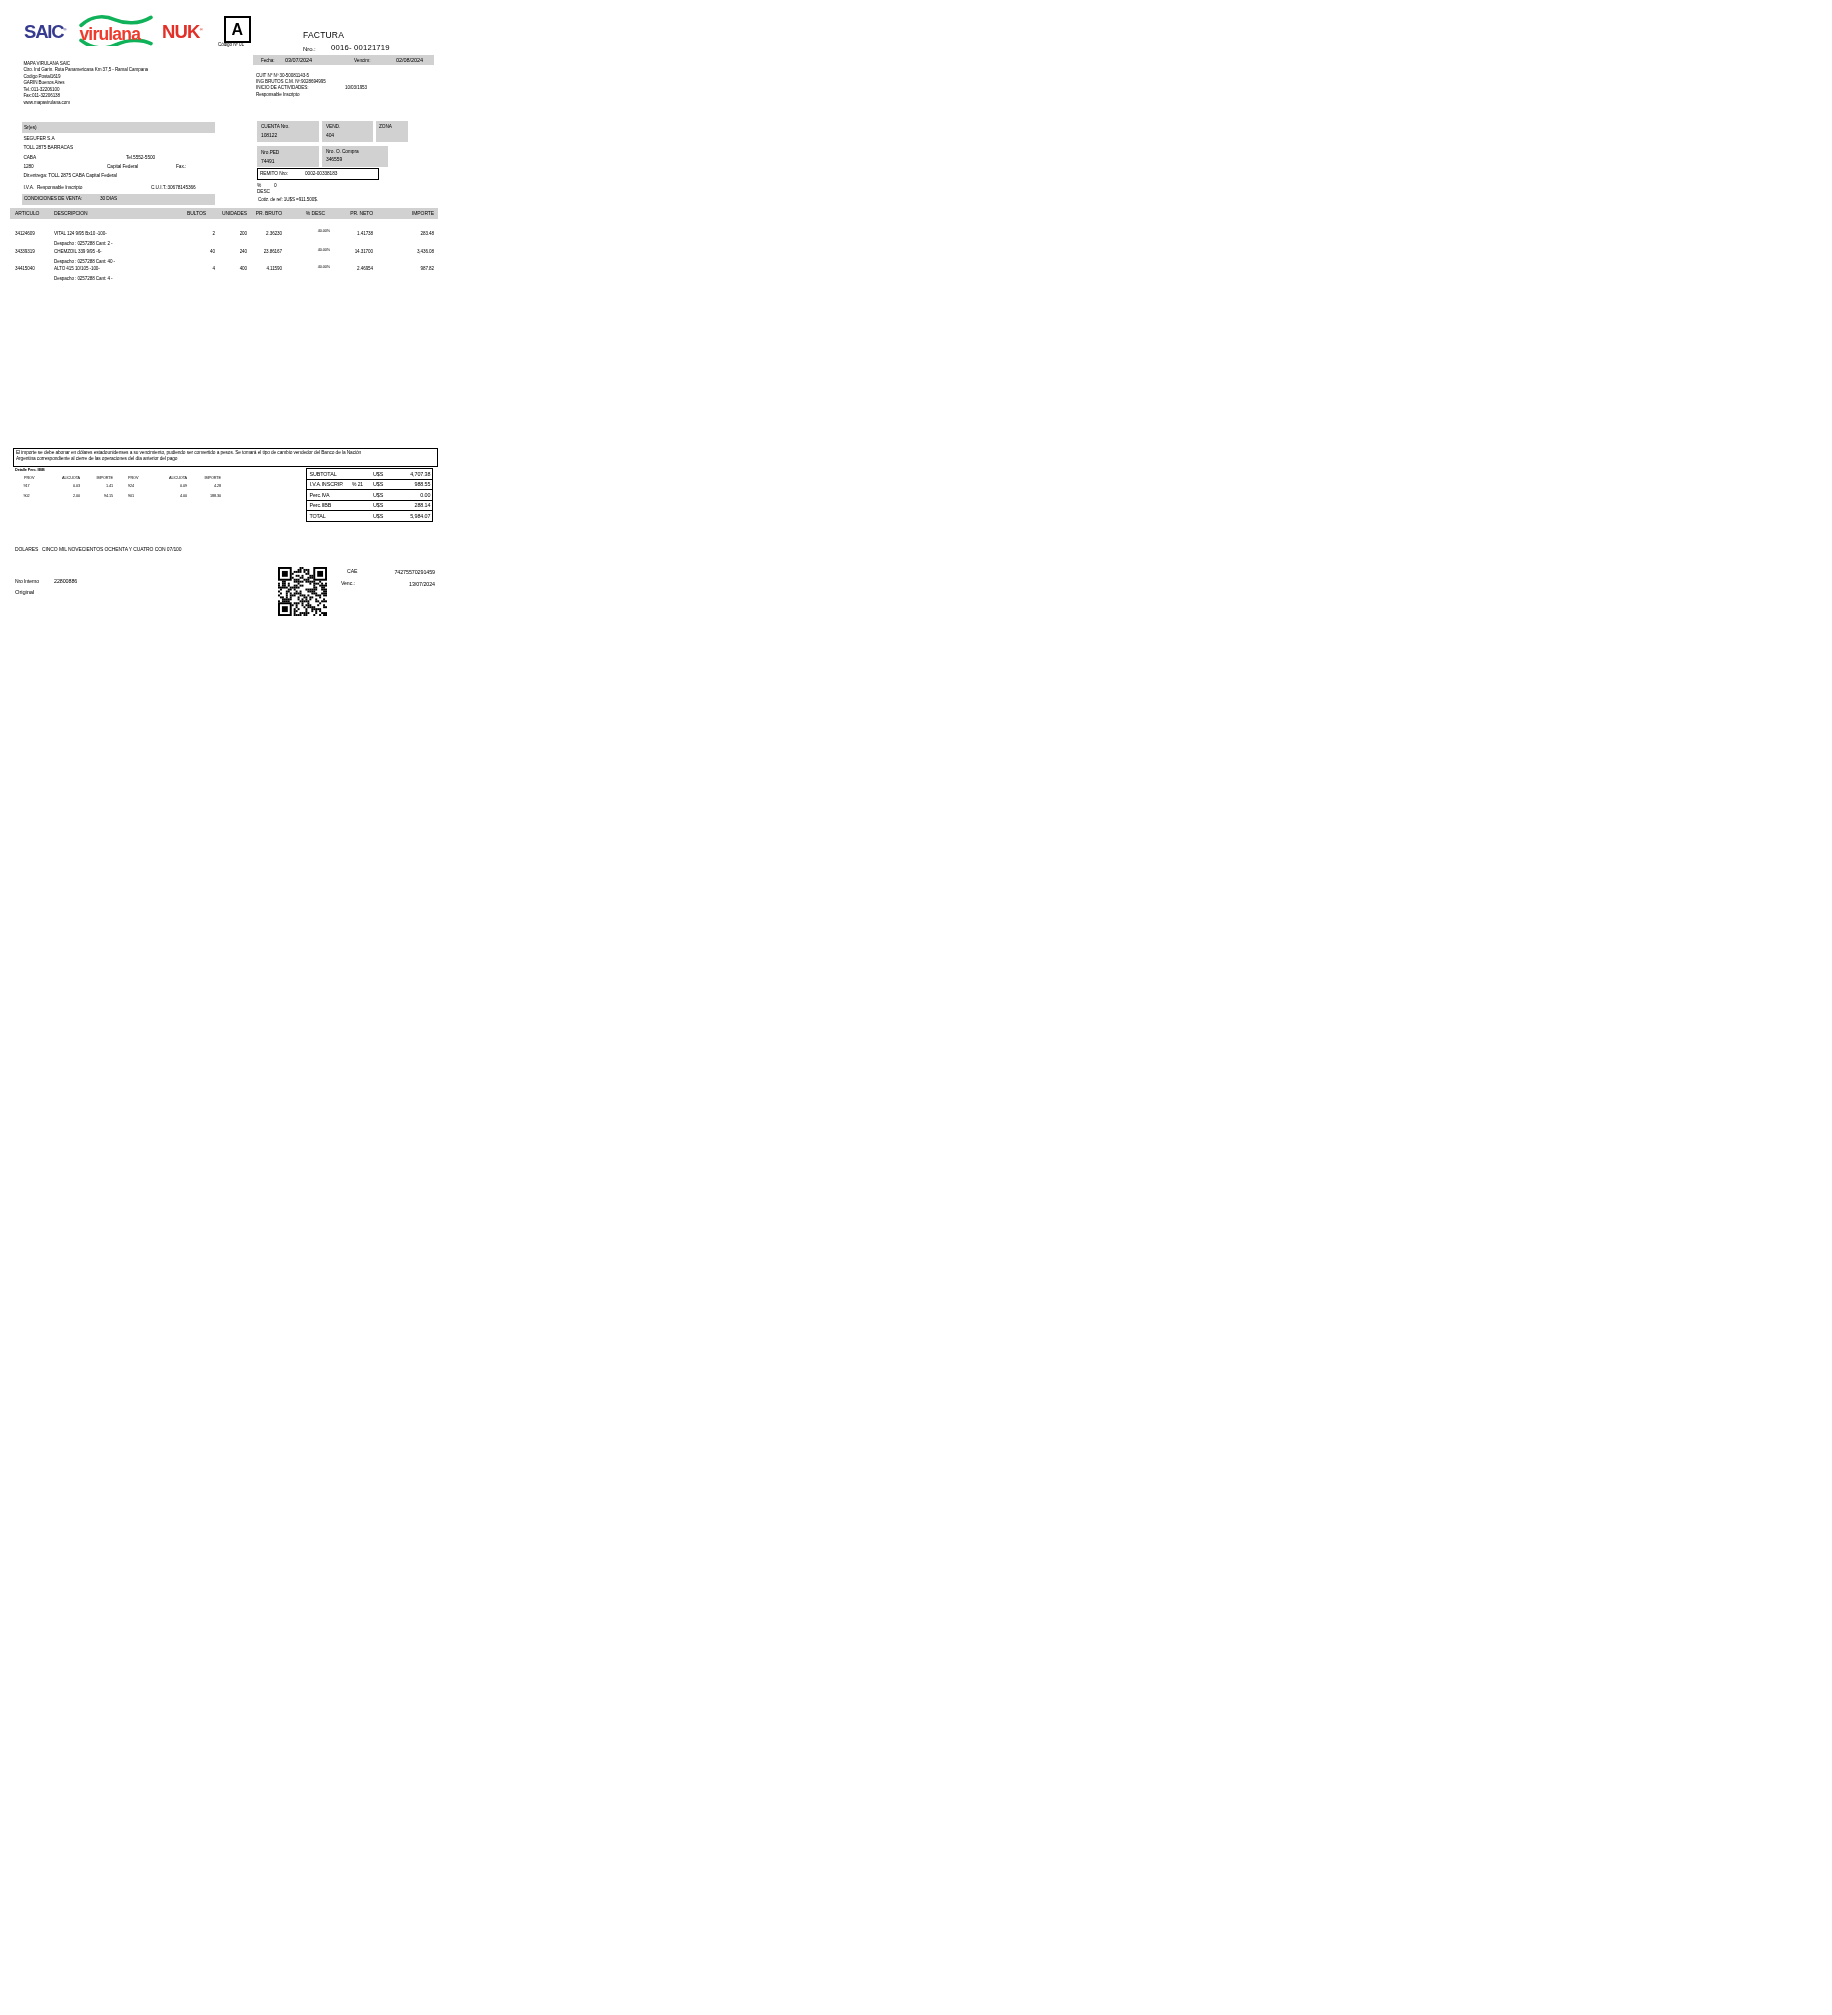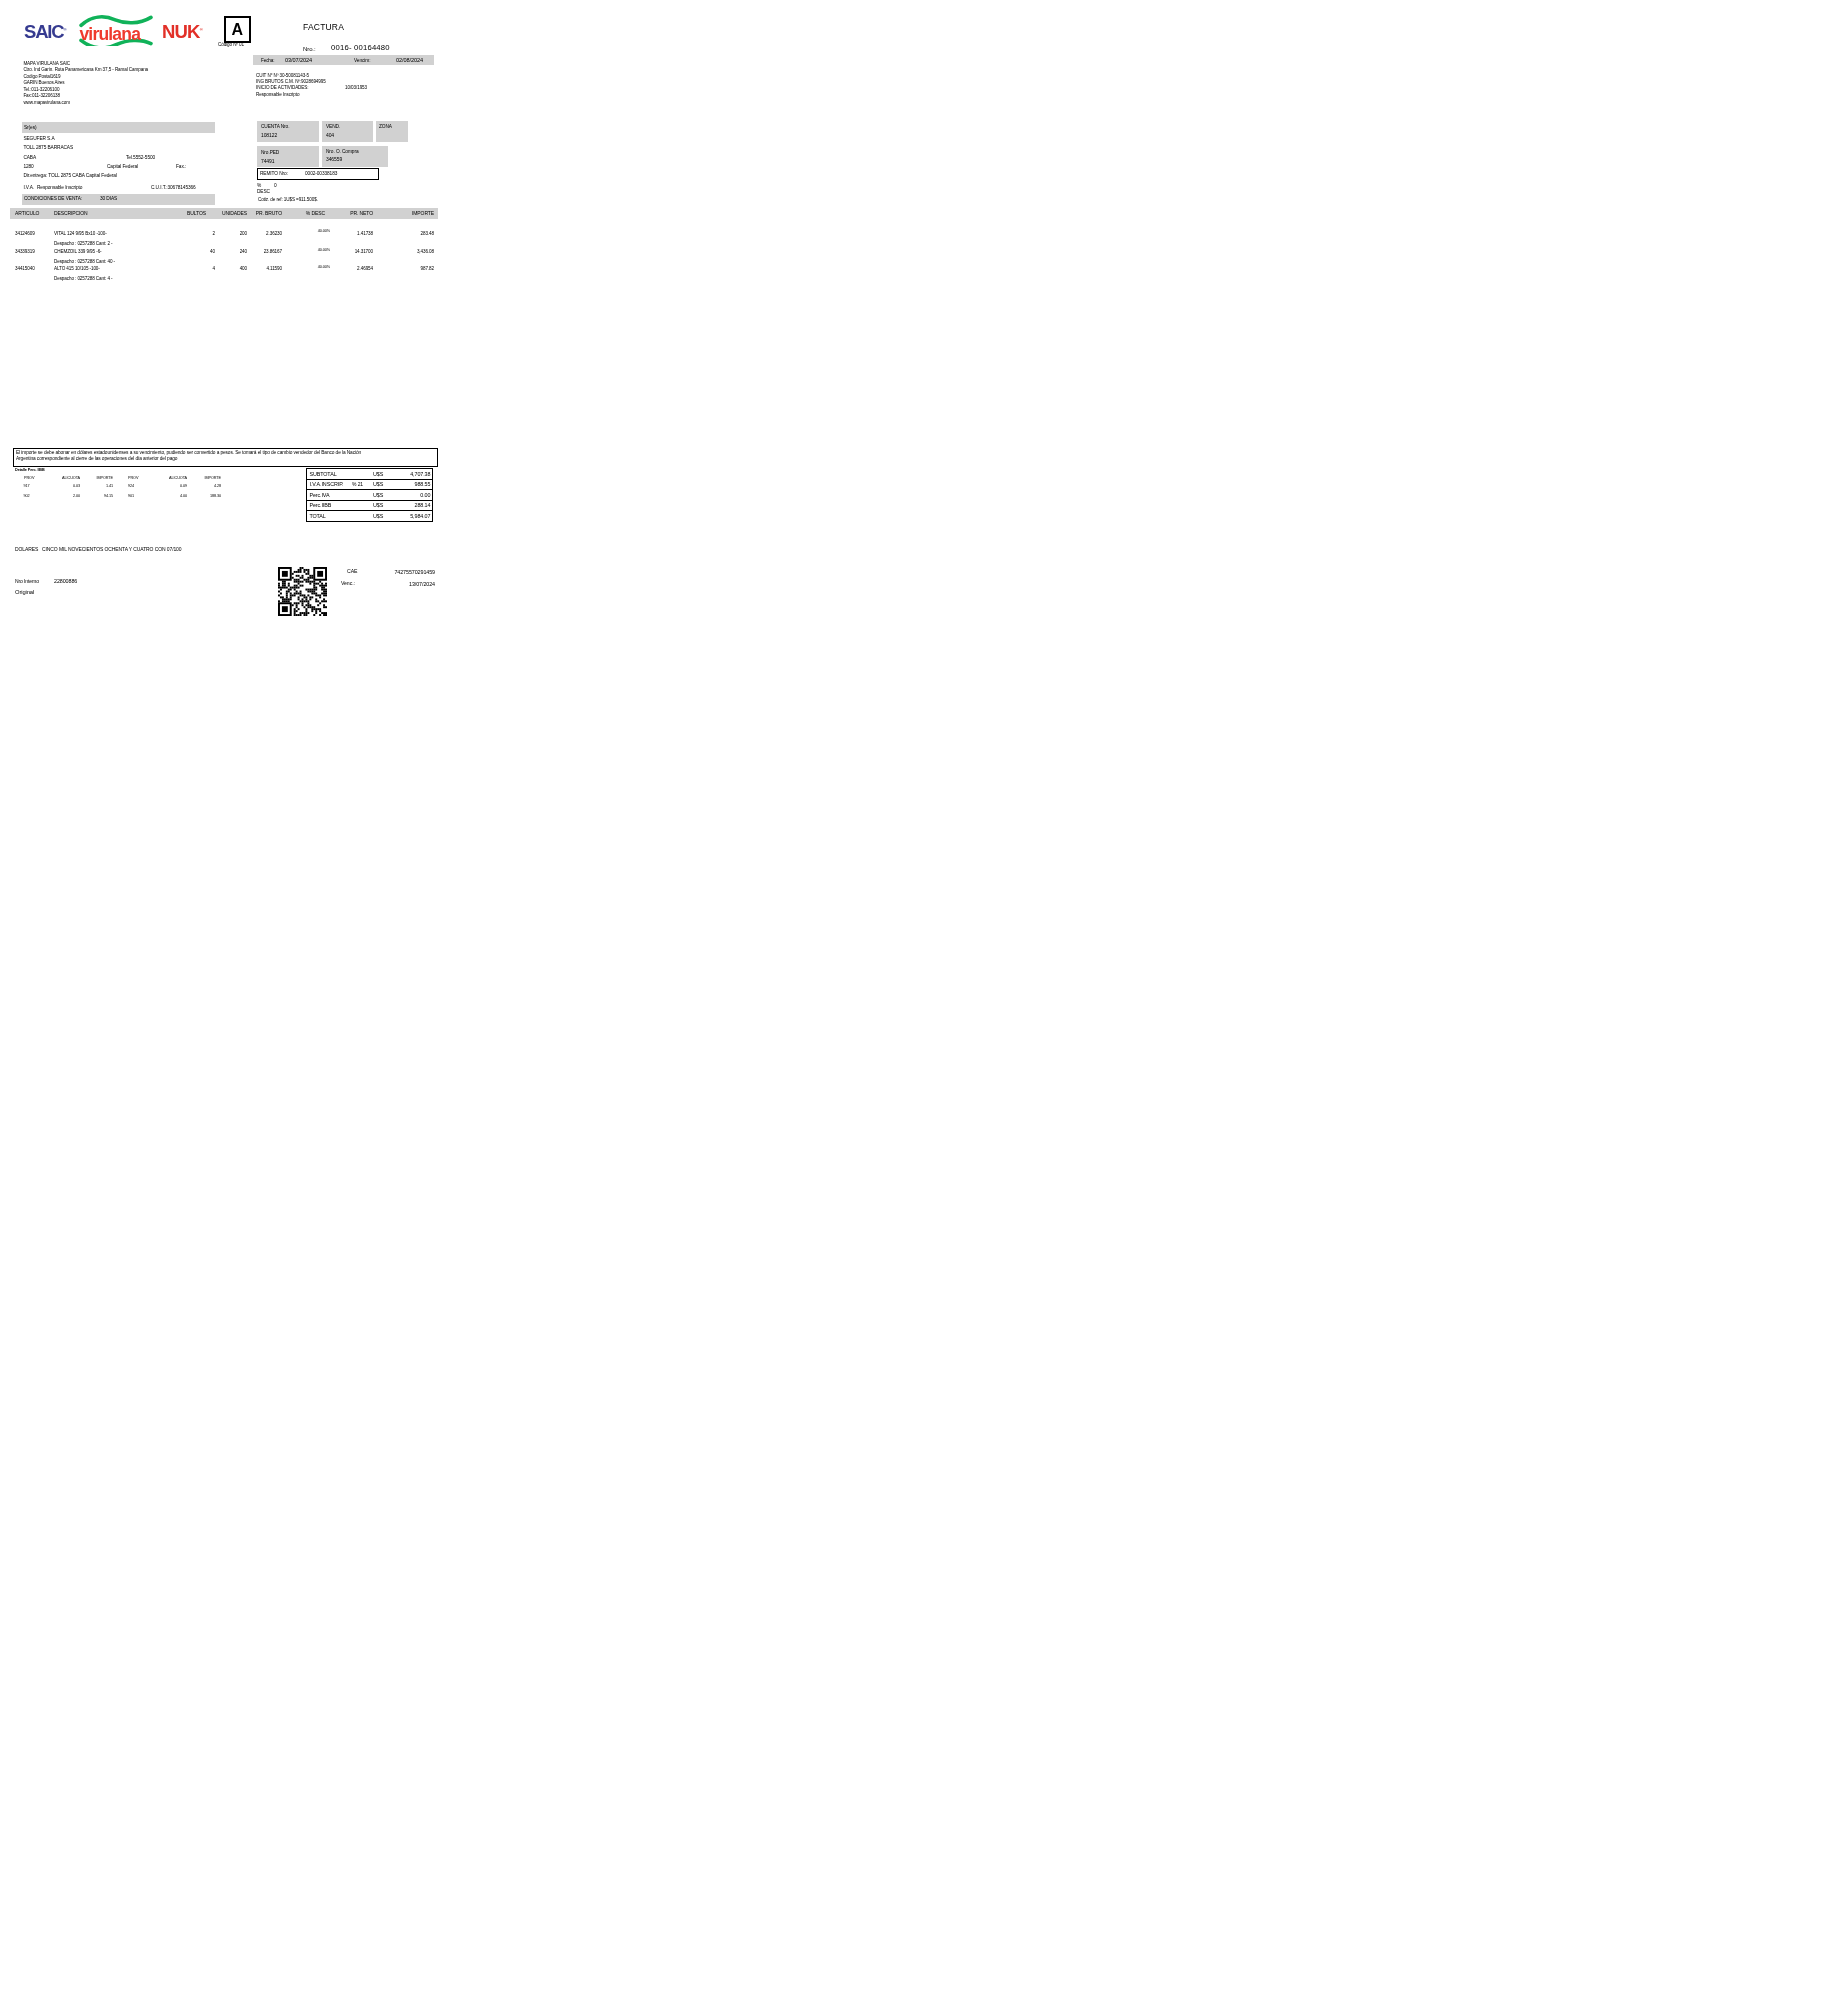--- a/index.html
+++ b/index.html
@@ -50,23 +50,23 @@
     <text x="0" y="62" font-size="44" font-weight="800" fill="#ef3b2d">virulana</text>
   </svg>
 
   <div class="nuk" style="left:162px;top:22.6px;"><span>NUK</span><span class="reg">®</span></div>
 
   <div class="abox">
     <span>A</span>
   </div>
   <div class="t f11" style="left:218px;top:42px;">Código Nº 01</div>
 
-  <div class="t f21" style="left:303px;top:23px;">FACTURA</div>
+  <div class="t f21" style="left:303px;top:31px;">FACTURA</div>
   <div class="t f15" style="left:303px;top:46px;">Nro.:</div>
-  <div class="t f19" style="left:331px;top:44px;">0016- 00164480</div>
+  <div class="t f19" style="left:331px;top:44px;">0016- 00121719</div>
 
   <div class="graybar" style="left:253px;top:55px;width:181px;height:9.7px;"></div>
   <div class="t f11" style="left:261px;top:58px;">Fecha:</div>
   <div class="t f14" style="left:285px;top:57px;">03/07/2024</div>
   <div class="t f12" style="left:354px;top:58px;">Vencim:</div>
   <div class="t f14" style="left:396px;top:57px;">02/08/2024</div>
 
   <div class="t f11" style="left:23.4px;top:61px;">MAPA VIRULANA SAIC</div>
   <div class="t f11" style="left:23.4px;top:67px;">Ctro. Ind Garín. Ruta Panamericana Km 37,5 - Ramal Campana</div>
   <div class="t f11" style="left:23.4px;top:74px;">Codigo Postal1619</div>

